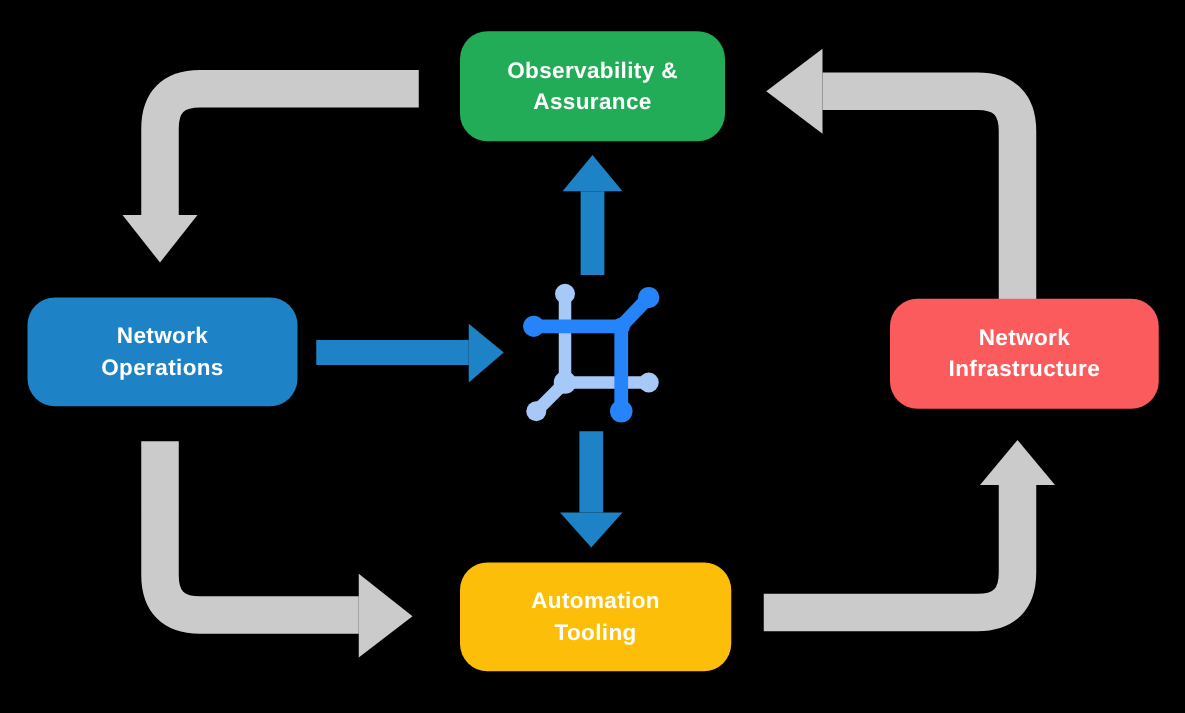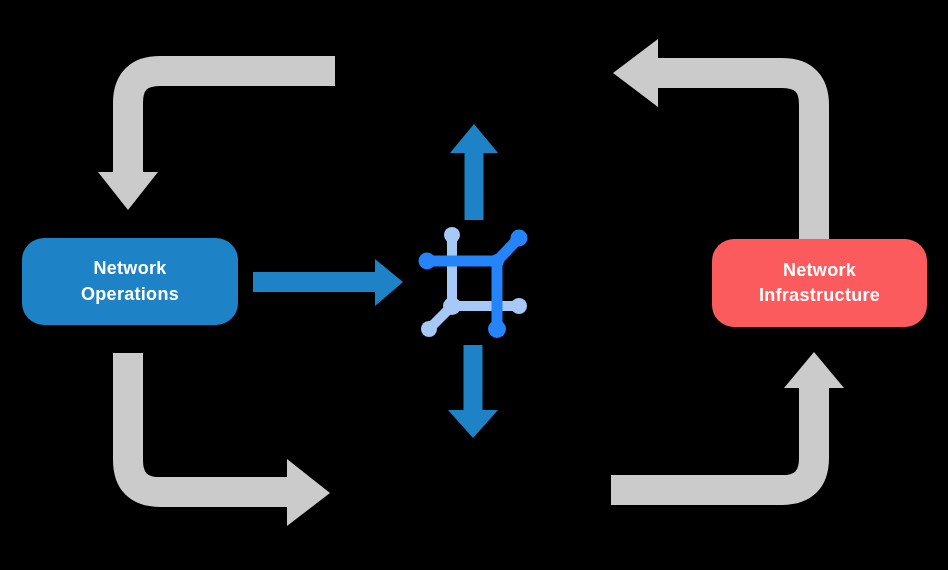--- a/index.html
+++ b/index.html
@@ -122,25 +122,33 @@
       <line class="icon-dark-stroke" stroke-width="11" x1="12" y1="39" x2="82" y2="39"></line>
       <line class="icon-dark-stroke" stroke-width="11" x1="82" y1="39" x2="102" y2="18"></line>
       <line class="icon-dark-stroke" stroke-width="11" x1="82" y1="39" x2="82" y2="104"></line>
       <circle class="icon-dark-fill" cx="12" cy="39" r="8.5"></circle>
       <circle class="icon-dark-fill" cx="104" cy="16" r="8.5"></circle>
       <circle class="icon-dark-fill" cx="82" cy="107" r="9"></circle>
       <circle class="icon-dark-fill" cx="82" cy="39" r="7"></circle>
     </g>
   </svg>
 
+  <div class="node node-observability">
+    <span class="node-label">Observability &amp;
+Assurance</span>
+  </div>
 
   <div class="node node-operations">
     <span class="node-label">Network
 Operations</span>
   </div>
 
   <div class="node node-infrastructure">
     <span class="node-label">Network
 Infrastructure</span>
   </div>
 
+  <div class="node node-automation">
+    <span class="node-label">Automation
+Tooling</span>
+  </div>
 
 </div>
 
 </body></html>

